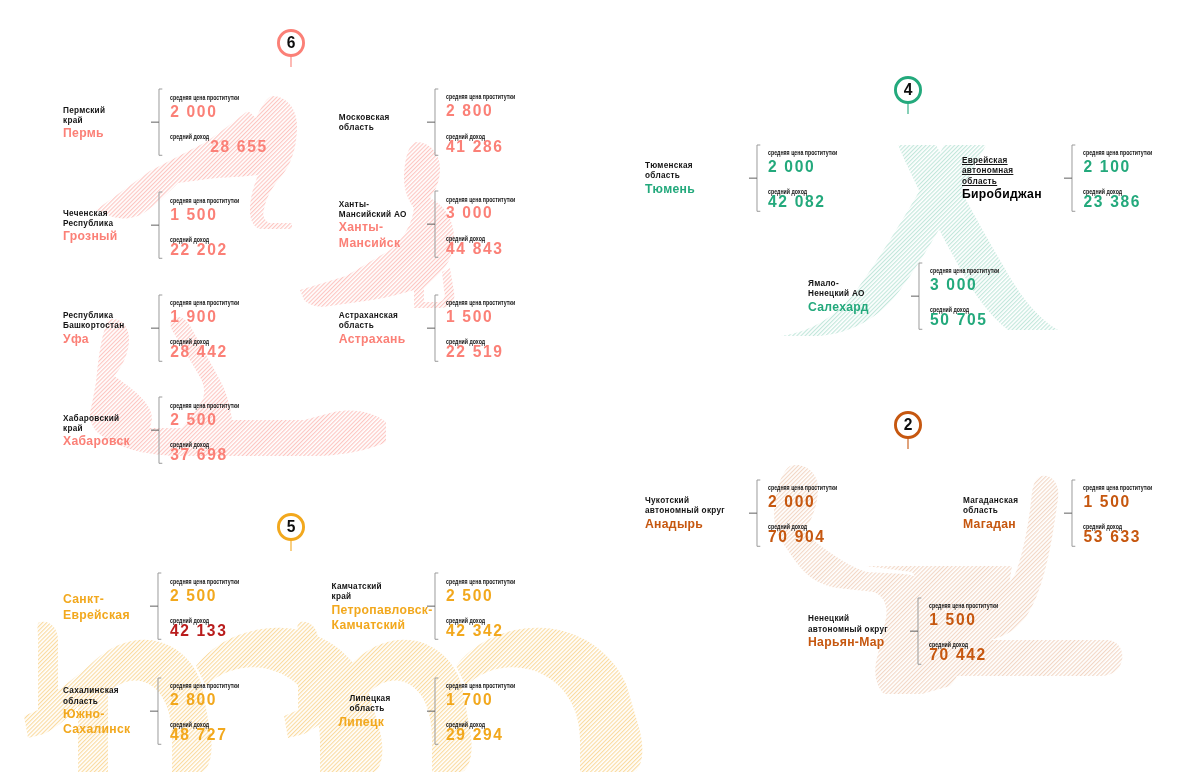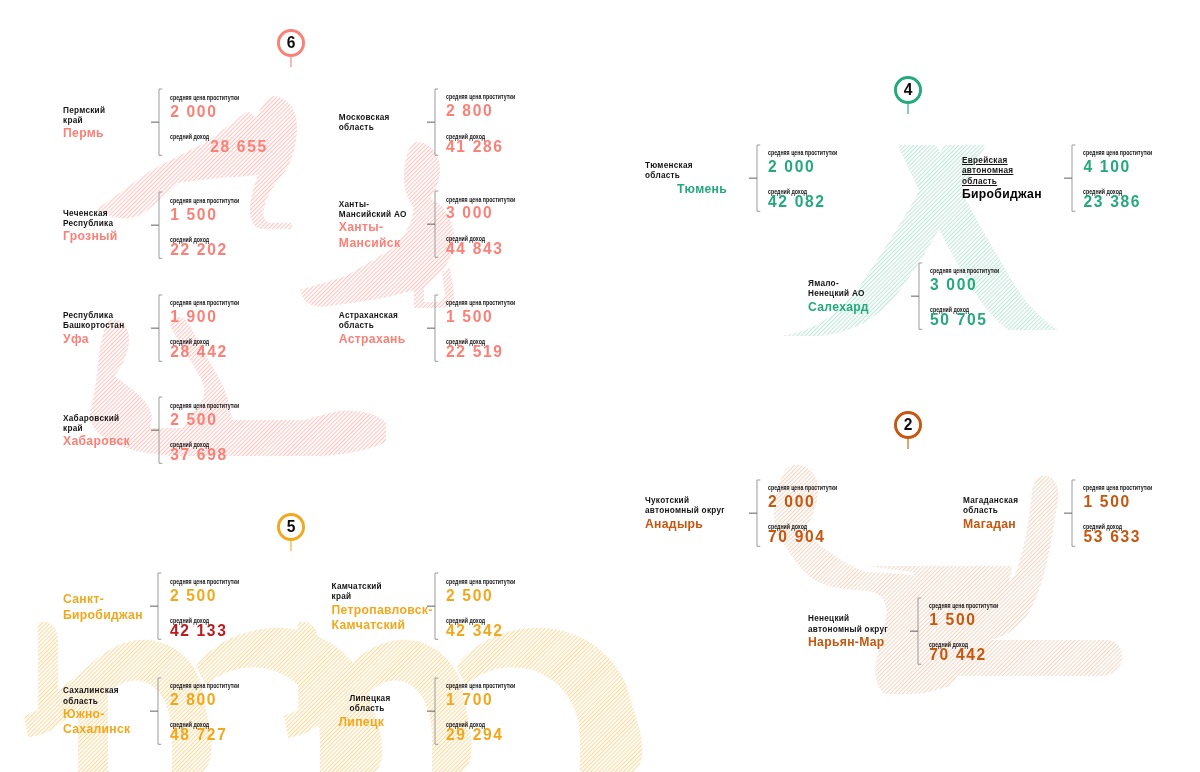--- a/index.html
+++ b/index.html
@@ -135,21 +135,21 @@
           <line x1="14" y1="26" x2="14" y2="38.6" stroke="#23A97C" stroke-width="1.1"></line>
           <circle cx="14" cy="14" r="12.55" fill="none" stroke="#23A97C" stroke-width="2.9"></circle>
         </svg>
         <div class="num">4</div>
       </div>
       <svg class="brk" width="13.3" height="68.3" viewBox="0 0 13.3 68.3" style="position: absolute; left: 747.5px; top: 143.5px;">
         <path d="M 12.3 1 L 9 1 L 9 67.3 L 12.3 67.3" fill="none" stroke="#9b9b9b" stroke-width="1"></path>
         <line x1="1" y1="34.15" x2="9" y2="34.15" stroke="#606060" stroke-width="1"></line>
       </svg>
       <div class="textblock" style="position: absolute; top: 160.95px; white-space: pre-line; left: 645px;"><div class="reg" style="position: static;">Тюменская
-область</div><div class="city" style="color: rgb(35, 169, 124); position: static; margin-left: 32px;">Тюмень</div></div>
+область</div><div class="city" style="color: rgb(35, 169, 124); position: static;">Тюмень</div></div>
       <div class="lbl" style="left: 767.7px; top: 148px;">средняя цена проститутки</div>
       <div class="val" style="left: 768px; top: 156.8px; color: rgb(35, 169, 124);">2 000</div>
       <div class="lbl" style="left: 767.7px; top: 187.1px;">средний доход</div>
       <div class="val" style="left: 768px; top: 192.1px; color: rgb(35, 169, 124);">42 082</div>
       <svg class="brk" width="13.3" height="68.3" viewBox="0 0 13.3 68.3" style="position: absolute; left: 909.5px; top: 261.5px;">
         <path d="M 12.3 1 L 9 1 L 9 67.3 L 12.3 67.3" fill="none" stroke="#9b9b9b" stroke-width="1"></path>
         <line x1="1" y1="34.15" x2="9" y2="34.15" stroke="#606060" stroke-width="1"></line>
       </svg>
       <div class="textblock" style="position: absolute; top: 278.95px; white-space: pre-line; left: 808px;"><div class="reg" style="position: static;">Ямало-
 Ненецкий АО</div><div class="city" style="color: rgb(35, 169, 124); position: static;">Салехард</div></div>
@@ -158,36 +158,36 @@
       <div class="lbl" style="left: 929.7px; top: 305.1px;">средний доход</div>
       <div class="val" style="left: 930px; top: 310.1px; color: rgb(35, 169, 124);">50 705</div>
       <svg class="brk" width="13.3" height="68.3" viewBox="0 0 13.3 68.3" style="position: absolute; left: 1063px; top: 143.7px;">
         <path d="M 12.3 1 L 9 1 L 9 67.3 L 12.3 67.3" fill="none" stroke="#9b9b9b" stroke-width="1"></path>
         <line x1="1" y1="34.15" x2="9" y2="34.15" stroke="#606060" stroke-width="1"></line>
       </svg>
       <div class="textblock" style="position: absolute; top: 156.002px; white-space: pre-line; left: 962px;"><div class="reg" style="position: static; text-decoration: underline;">Еврейская
 автономная
 область</div><div class="city" style="color: #000000; position: static;">Биробиджан</div></div>
       <div class="lbl" style="left: 1083.2px; top: 148.2px;">средняя цена проститутки</div>
-      <div class="val" style="left: 1083.5px; top: 157px; color: rgb(35, 169, 124);">4 100</div>
+      <div class="val" style="left: 1083.5px; top: 157px; color: rgb(35, 169, 124);">2 100</div>
       <div class="lbl" style="left: 1083.2px; top: 187.3px;">средний доход</div>
       <div class="val" style="left: 1083.5px; top: 192.3px; color: rgb(35, 169, 124);">23 386</div>
       <div class="badge" style="left: 277px; top: 512.6px; width: 28px; height: 38.6px;">
         <svg width="28" height="38.6" viewBox="0 0 28 38.6">
           <line x1="14" y1="26" x2="14" y2="38.6" stroke="#F2A81D" stroke-width="1.1"></line>
           <circle cx="14" cy="14" r="12.55" fill="none" stroke="#F2A81D" stroke-width="2.9"></circle>
         </svg>
         <div class="num">5</div>
       </div>
       <svg class="brk" width="13.3" height="68.3" viewBox="0 0 13.3 68.3" style="position: absolute; left: 149.4px; top: 572.2px;">
         <path d="M 12.3 1 L 9 1 L 9 67.3 L 12.3 67.3" fill="none" stroke="#9b9b9b" stroke-width="1"></path>
         <line x1="1" y1="34.15" x2="9" y2="34.15" stroke="#606060" stroke-width="1"></line>
       </svg>
       <div class="textblock" style="position: absolute; top: 592.244px; white-space: pre-line; left: 63px;"><div class="city" style="color: rgb(242, 168, 29); position: static;">Санкт-
-Биробиджан</div></div>
+Еврейская</div></div>
       <div class="lbl" style="left: 169.6px; top: 576.7px;">средняя цена проститутки</div>
       <div class="val" style="left: 169.9px; top: 585.5px; color: rgb(242, 168, 29);">2 500</div>
       <div class="lbl" style="left: 169.6px; top: 615.8px;">средний доход</div>
       <div class="val" style="left: 169.9px; top: 620.8px; color: #b91c1c;">42 133</div>
       <svg class="brk" width="13.3" height="68.3" viewBox="0 0 13.3 68.3" style="position: absolute; left: 149.4px; top: 676.6px;">
         <path d="M 12.3 1 L 9 1 L 9 67.3 L 12.3 67.3" fill="none" stroke="#9b9b9b" stroke-width="1"></path>
         <line x1="1" y1="34.15" x2="9" y2="34.15" stroke="#606060" stroke-width="1"></line>
       </svg>
       <div class="textblock" style="position: absolute; top: 686.347px; white-space: pre-line; left: 63px;"><div class="reg" style="position: static;">Сахалинская
 область</div><div class="city" style="color: rgb(242, 168, 29); position: static;">Южно-

